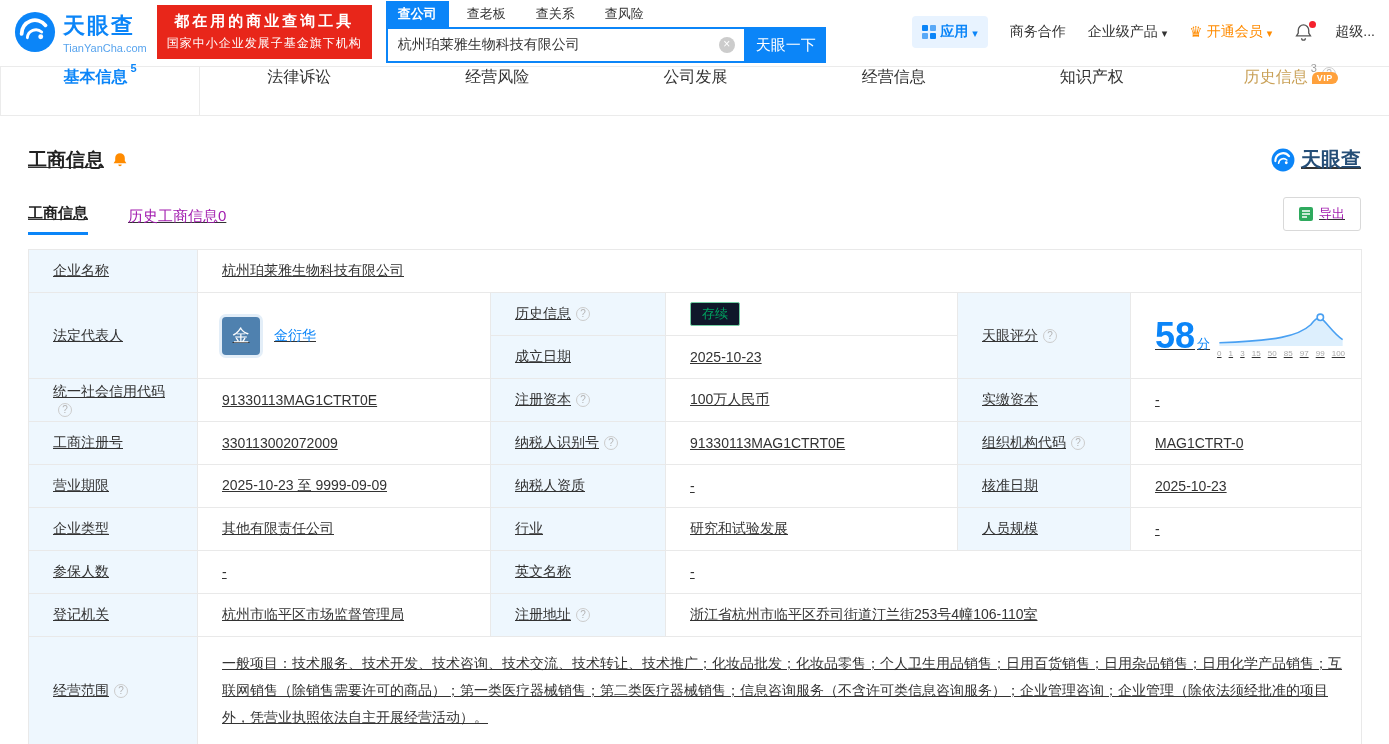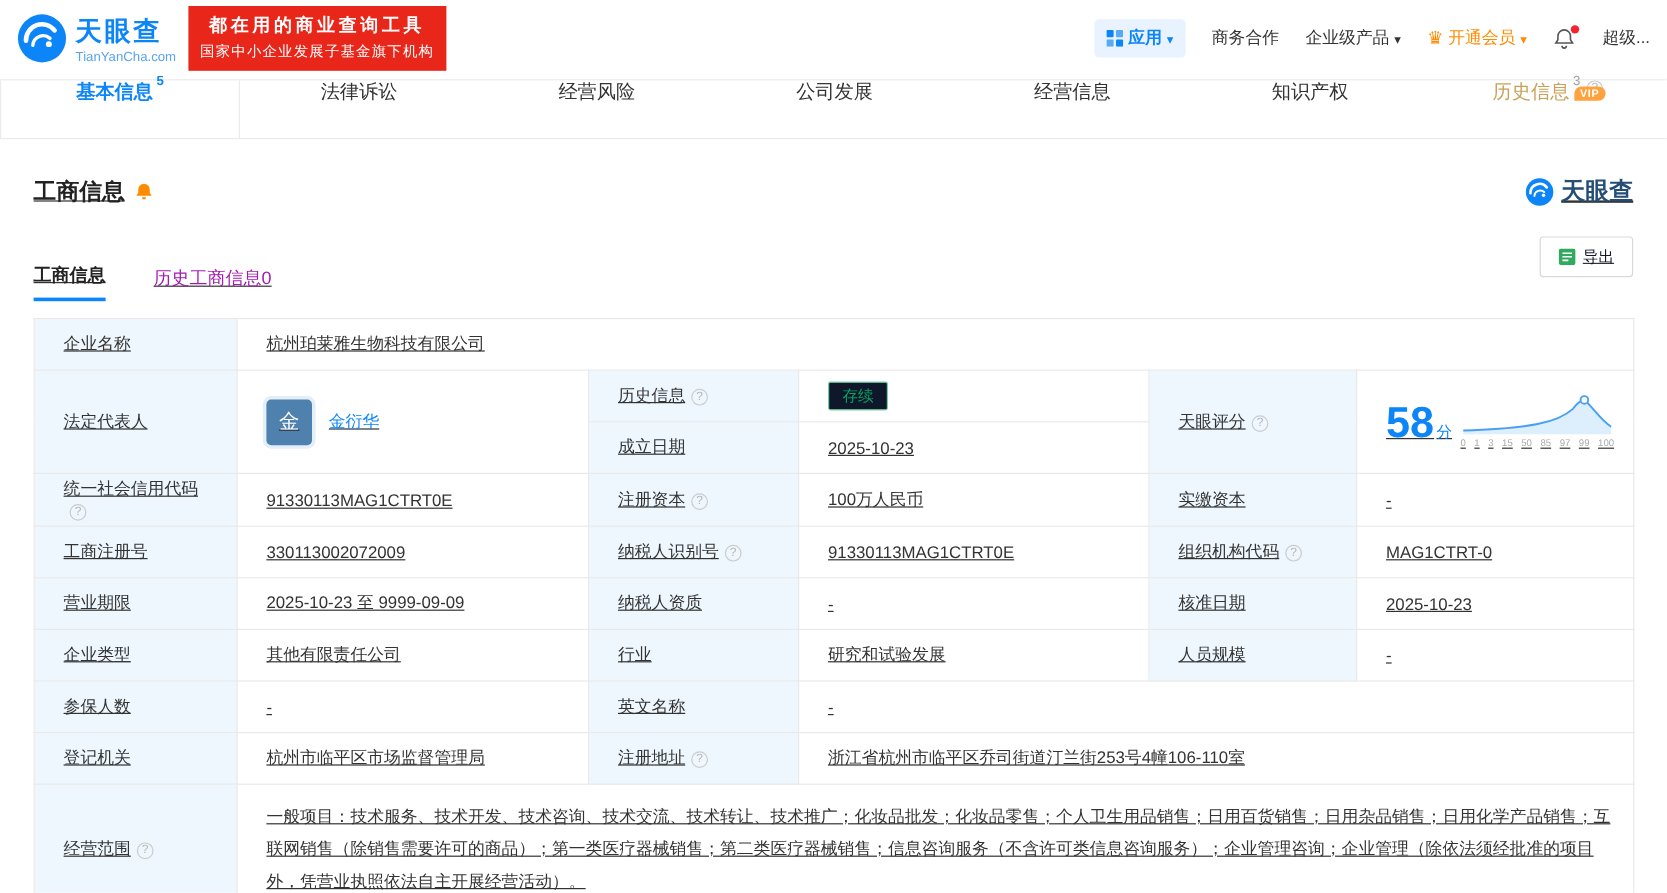--- a/index.html
+++ b/index.html
@@ -45,21 +45,21 @@
 
   
   .main{padding:0 28px;text-decoration:underline;}
   .sec-head{display:flex;justify-content:space-between;align-items:center;margin-top:30px;}
   .title-wrap{display:flex;align-items:center;gap:8px;}
   .sec-title{font-size:19px;color:#222;font-weight:bold;}
   .watermark{display:flex;align-items:center;gap:6px;font-size:20px;font-weight:bold;color:#254e77;}
   .subtabs{display:flex;align-items:flex-end;margin-top:24px;}
   .sub{font-size:15px;color:#a21caf;cursor:pointer;margin-right:40px;padding-bottom:9px;}
   .sub.active{color:#222;font-weight:bold;border-bottom:3px solid #0b85f8;}
-  .export{margin-left:auto;display:flex;align-items:center;gap:6px;background:#fff;border:1px solid #d9d9d9;border-radius:3px;padding:7px 15px;font-size:13px;color:#0f172a;cursor:pointer;margin-bottom:20px;}
+  .export{margin-left:auto;display:flex;align-items:center;gap:6px;background:#fff;border:1px solid #d9d9d9;border-radius:3px;padding:7px 15px;font-size:13px;color:#a21caf;cursor:pointer;margin-bottom:4px;}
 
   
   .info-table{width:100%;border-collapse:collapse;table-layout:fixed;margin-top:14px;font-size:14px;}
   .info-table td{border:1px solid #e9e9e9;height:43px;padding:4px 14px 4px 24px;vertical-align:middle;color:#333;word-break:break-all;}
   .info-table td.lbl{background:#eef7fe;}
   .q{display:inline-block;width:14px;height:14px;border:1px solid #ccc;border-radius:50%;font-size:10px;line-height:12px;text-align:center;color:#b5b5b5;margin-left:5px;vertical-align:1px;font-style:normal;cursor:pointer;}
   .q::after{content:"?";}
   .rep{display:flex;align-items:center;}
   .avatar{display:inline-flex;width:38px;height:38px;background:#4f81af;color:#fff;border-radius:4px;align-items:center;justify-content:center;font-size:17px;box-shadow:0 0 0 3px #e3eef8;cursor:pointer;}
   .rep-link{color:#0b85f8;margin-left:14px;cursor:pointer;}
@@ -91,20 +91,35 @@
         <div class="brand">天眼查</div>
         <div class="domain">TianYanCha.com</div>
       </div>
     </div>
 
     <div class="banner">
       <div class="b1">都在用的商业查询工具</div>
       <div class="b2">国家中小企业发展子基金旗下机构</div>
     </div>
 
+    <div class="search-area">
+      <div class="stabs">
+        <span class="stab active">查公司</span>
+        <span class="stab">查老板</span>
+        <span class="stab">查关系</span>
+        <span class="stab">查风险</span>
+      </div>
+      <div class="srow">
+        <div class="input-wrap">
+          <input value="杭州珀莱雅生物科技有限公司" style="">
+          <span class="clear"></span>
+        </div>
+        <button class="sbtn">天眼一下</button>
+      </div>
+    </div>
 
     <div class="hmenu">
       <span class="chip">
         <svg width="14" height="14" viewBox="0 0 14 14">
           <rect x="0" y="0" width="6" height="6" rx="1" fill="#0b85f8"></rect>
           <rect x="8" y="0" width="6" height="6" rx="1" fill="#59a9f7"></rect>
           <rect x="0" y="8" width="6" height="6" rx="1" fill="#59a9f7"></rect>
           <rect x="8" y="8" width="6" height="6" rx="1" fill="#0b85f8"></rect>
         </svg>
         <span>应用</span>

